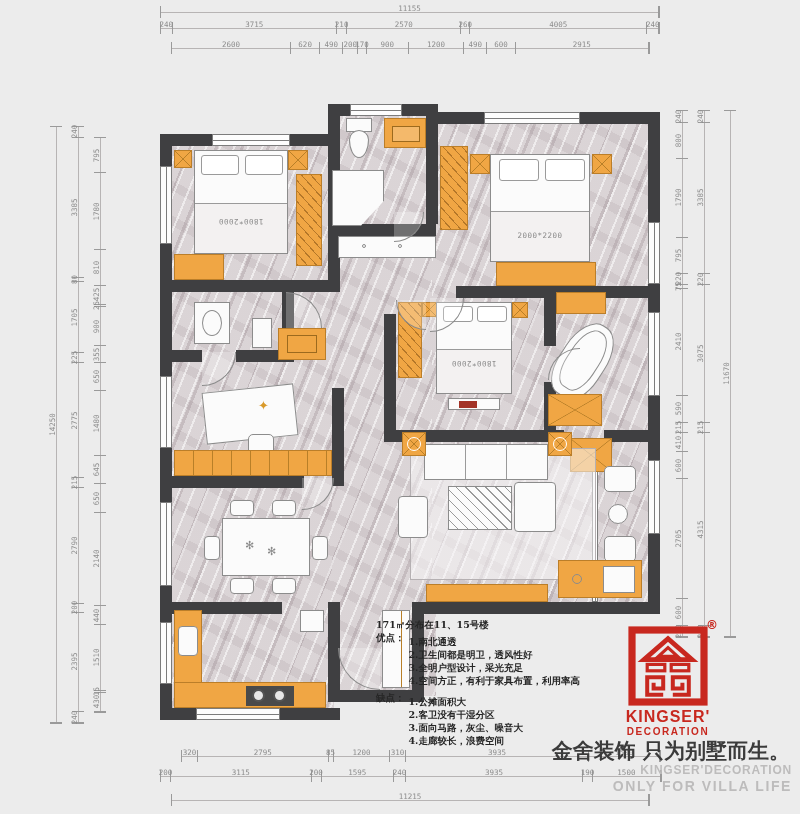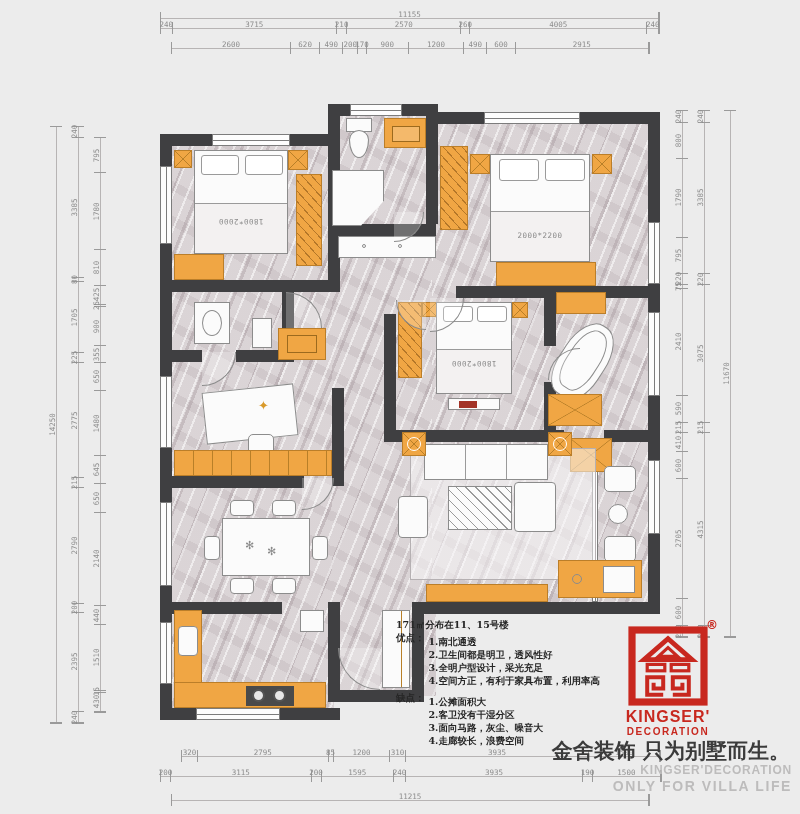--- a/index.html
+++ b/index.html
@@ -41,21 +41,21 @@
   .bedlab{position:absolute;left:0;right:0;text-align:center;font:7.5px "DejaVu Sans Mono",monospace;
           color:#8a8a8a;letter-spacing:.5px;}
   .flip{transform:rotate(180deg);}
   .pillow{background:#fff;border:1px solid #9a9a9a;border-radius:3px;}
   .sheet{background:#f3f1f1;border-top:1px solid #9a9a9a;}
   .shelves{background-image:repeating-linear-gradient(90deg, transparent 0 18px, #b87f28 18px 19px);}
   .seatlines{background-image:repeating-linear-gradient(90deg, transparent 0 40px, #9a9a9a 40px 41px);}
   .hatchlines{background-image:repeating-linear-gradient(45deg, transparent 0 6px, #9a9a9a 6px 7px);}
   .burner{border:2px solid #555;border-radius:50%;background:#e8e8e8;}
   
-  #analysis{position:absolute;left:396px;top:618px;width:240px;color:#262626;
+  #analysis{position:absolute;left:376px;top:618px;width:240px;color:#262626;
             font:600 9.5px/13px "DejaVu Serif",serif;z-index:5;}
   #analysis p{margin:0;white-space:nowrap;}
   #analysis .row{display:flex;}
   #analysis .lab{flex:0 0 auto;}
   #analysis ul{list-style:none;margin:4px;padding:0;}
   #analysis li{white-space:nowrap;}
   #logo{position:absolute;left:616px;top:620px;width:104px;text-align:center;z-index:6;}
   #logo .reg{position:absolute;right:2px;top:-2px;color:#c8281f;font-size:12px;font-weight:bold;}
   #logo .word1{color:#c8281f;font-weight:bold;font-size:16px;letter-spacing:1px;margin-top:2px;
                font-family:"Liberation Sans",sans-serif;}
@@ -64,21 +64,21 @@
   #tagline{position:absolute;left:430px;top:738px;width:360px;text-align:right;color:#3b3b3b;
            font:bold 21px/26px "DejaVu Sans",sans-serif;z-index:6;}
   #watermark{position:absolute;left:530px;top:763px;width:262px;text-align:right;color:#bdbcbc;z-index:6;
              font-family:"Liberation Sans",sans-serif;}
   #watermark .w1{font-size:12px;font-weight:bold;letter-spacing:.8px;}
   #watermark .w2{font-size:14px;font-weight:bold;letter-spacing:1.6px;margin-top:1px;}
 </style>
 </head>
 <body>
 
-<div class="dimchain h" style="left:160px;top:12px;width:498px">
+<div class="dimchain h" style="left:160px;top:6px;width:498px">
     <div class="dimseg" style="flex-grow: 11155;">
       <span class="dimlab">11155</span>
     </div>
   </div>
 <div class="dimchain h" style="left:160px;top:22px;width:498px">
     <div class="dimseg" style="flex-grow: 240;">
       <span class="dimlab">240</span>
     </div>
     <div class="dimseg" style="flex-grow: 3715;">
       <span class="dimlab">3715</span>

